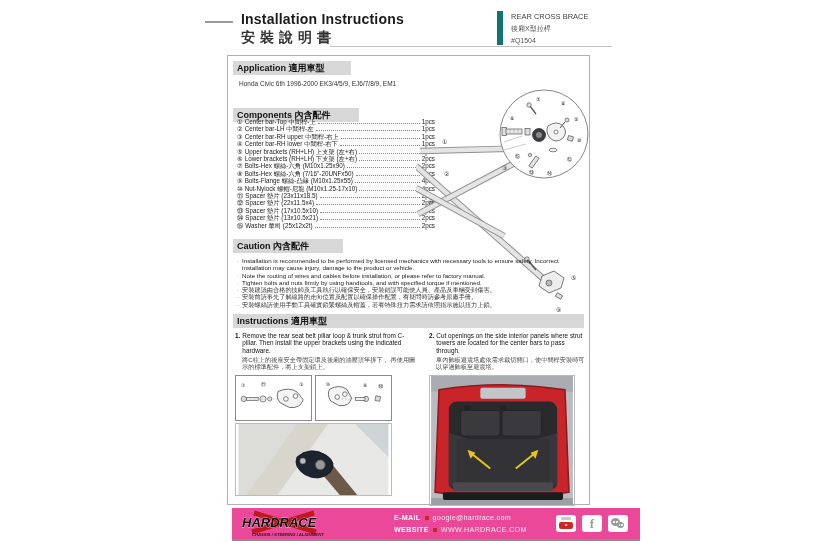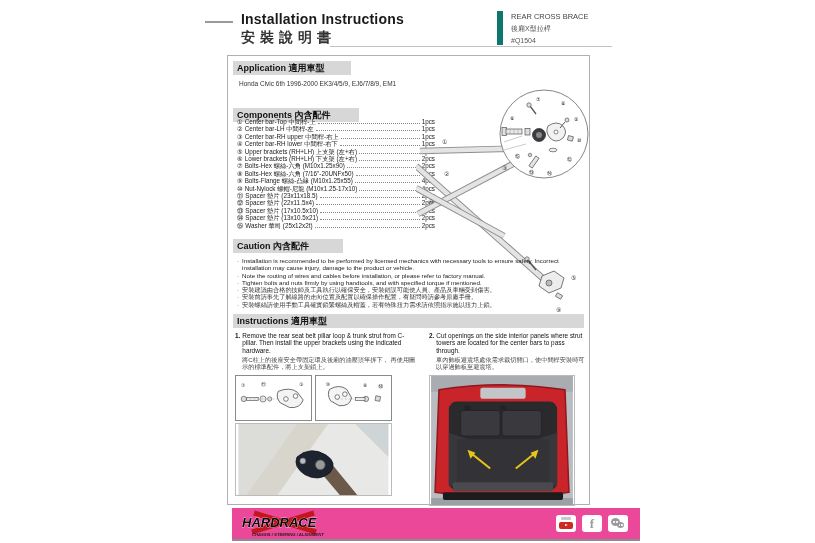--- a/index.html
+++ b/index.html
@@ -393,20 +393,32 @@
     </div>
   </div>
 
   <div class="footer">
     <svg class="logo" viewBox="0 0 112 28">
       <line x1="12" y1="22" x2="74" y2="3" stroke="#c2171c" stroke-width="5"></line>
       <line x1="14" y1="3" x2="76" y2="22" stroke="#c2171c" stroke-width="5"></line>
       <text x="2" y="17" font-size="13" font-style="italic" font-weight="bold" fill="#0a0a0a" stroke="#ffffff" stroke-width="0.45" paint-order="stroke" font-family="Liberation Sans, sans-serif">HARDRACE</text>
       <text x="12" y="25.5" font-size="4.2" font-style="italic" font-weight="bold" fill="#1d1d1f" font-family="Liberation Sans, sans-serif">CHASSIS / STEERING / ALIGNMENT</text>
     </svg>
+    <div class="contact">
+      <div class="c-row">
+        <span class="c-label">E-MAIL</span>
+        <span class="c-bullet"></span>
+        <span class="c-val">google@hardrace.com</span>
+      </div>
+      <div class="c-row">
+        <span class="c-label">WEBSITE</span>
+        <span class="c-bullet"></span>
+        <span class="c-val">WWW.HARDRACE.COM</span>
+      </div>
+    </div>
     <div class="sicons">
       <div class="sicon">
         <div class="yt-you"></div>
         <div class="yt-tube">
             <div class="yt-tri"></div>
           </div>
       </div>
       <div class="sicon">
         <div class="fb-f">f</div>
       </div>

